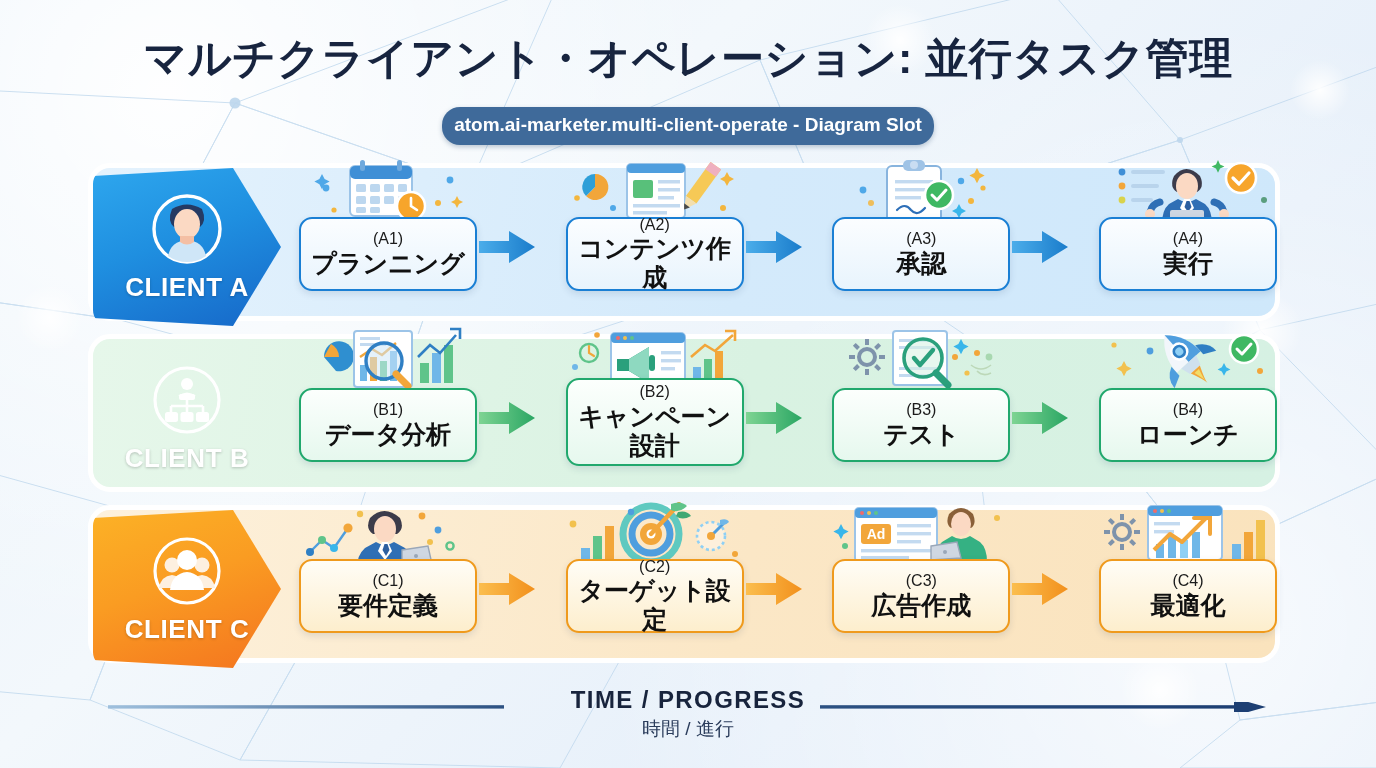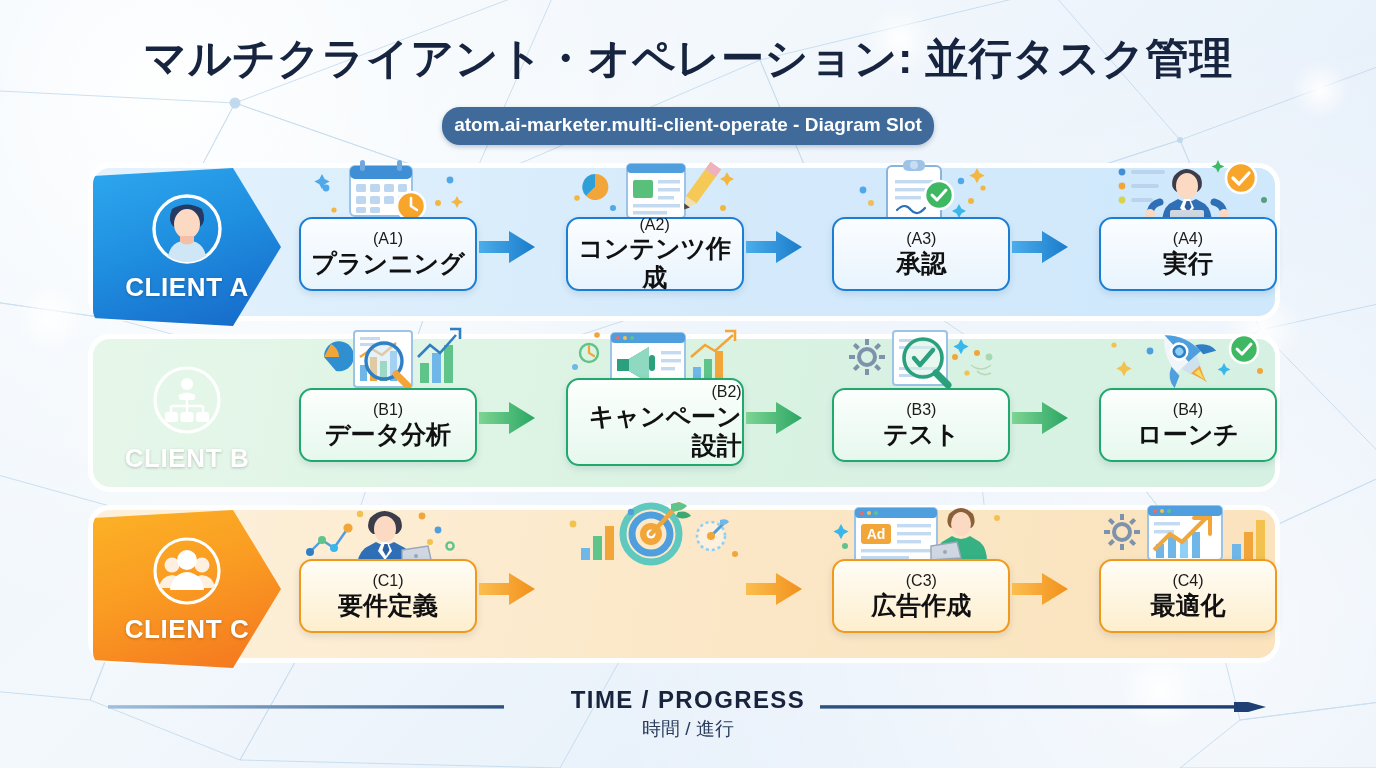--- a/index.html
+++ b/index.html
@@ -71,21 +71,21 @@
     display:flex; flex-direction:column; align-items:center; justify-content:center;
     text-align:center; box-shadow:0 3px 7px rgba(30,60,100,.13);
     margin-top:14px;
   }
   .card .code{ font-size:16px; font-weight:normal; color:#1b1b1b; line-height:1.15; }
   .card .name{ font-size:25px; font-weight:bold; color:#111; line-height:1.16; }
 
   .a .card{ height:74px; border-color:#1a7fd4; background:linear-gradient(180deg,#fbfdff 0%,#e8f4fd 100%); }
   .b .card{ height:74px; border-color:#21a86d; background:linear-gradient(180deg,#fcfffd 0%,#e6f8ee 100%); }
   .c .card{ height:74px; border-color:#ef9a1d; background:linear-gradient(180deg,#fffdf6 0%,#fdeecd 100%); }
-  .b .card.tall{ height:88px; margin-top:7px;align-items:flex-end; }
+  .b .card.tall{ height:88px; margin-top:7px; }
 
   .arrow{
     position:absolute; z-index:3; top:50%; transform:translateY(-50%);
     right:-58px; width:56px; height:34px;
   }
 
   .deco{
     position:absolute; left:50%; transform:translateX(-50%);
     bottom:102px; width:180px; height:66px; pointer-events:none;
   }
@@ -589,20 +589,24 @@
             <path d="M113 10 q9 -2 13 4 q-9 5 -15 0Z" fill="#3fa872"></path>
             <circle cx="146" cy="34" r="14" fill="#fdf0dc" stroke="#8fd0f5" stroke-width="2.6" stroke-dasharray="3 3"></circle>
             <path d="M146 34 l12 -12" stroke="#4f9ede" stroke-width="3" stroke-linecap="round"></path>
             <path d="M155 18 q7 -2 9 2 q-5 5 -9 2Z" fill="#6fb7e8"></path>
             <circle cx="146" cy="34" r="4" fill="#f2a63a"></circle>
             <circle cx="8" cy="22" r="3.4" fill="#f2c14e"></circle>
               <circle cx="66" cy="10" r="3.2" fill="#4f9ede"></circle>
             <circle cx="170" cy="52" r="3" fill="#f2a63a"></circle>
           </svg>
         </span>
+        <div class="card">
+          <div class="code">(C2)</div>
+          <div class="name">ターゲット設定</div>
+        </div>
         <svg class="arrow" viewBox="0 0 56 34">
           <path d="M0 11 h30 v-10 l26 16 -26 16 v-10 h-30Z" fill="url(#arrC)"></path>
         </svg>
       </div>
 
       <div class="step">
         <span class="deco">
           <svg viewBox="0 0 180 66" width="180" height="66">
             <rect x="24" y="6" width="82" height="54" rx="4" fill="#fff" stroke="#9cc4e8" stroke-width="2"></rect>
             <rect x="24" y="6" width="82" height="10" rx="4" fill="#4f9ede"></rect>

